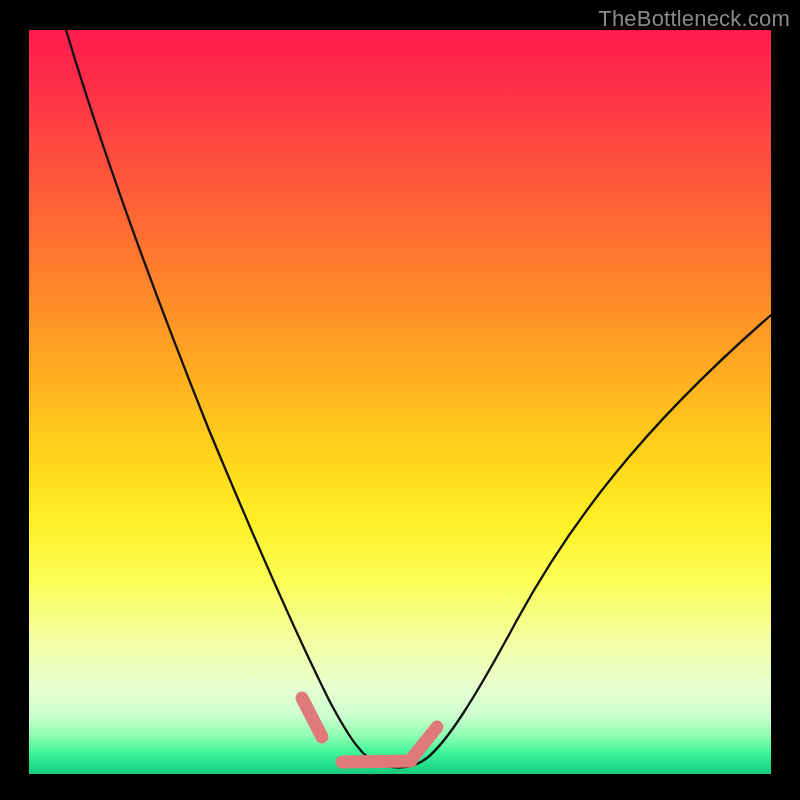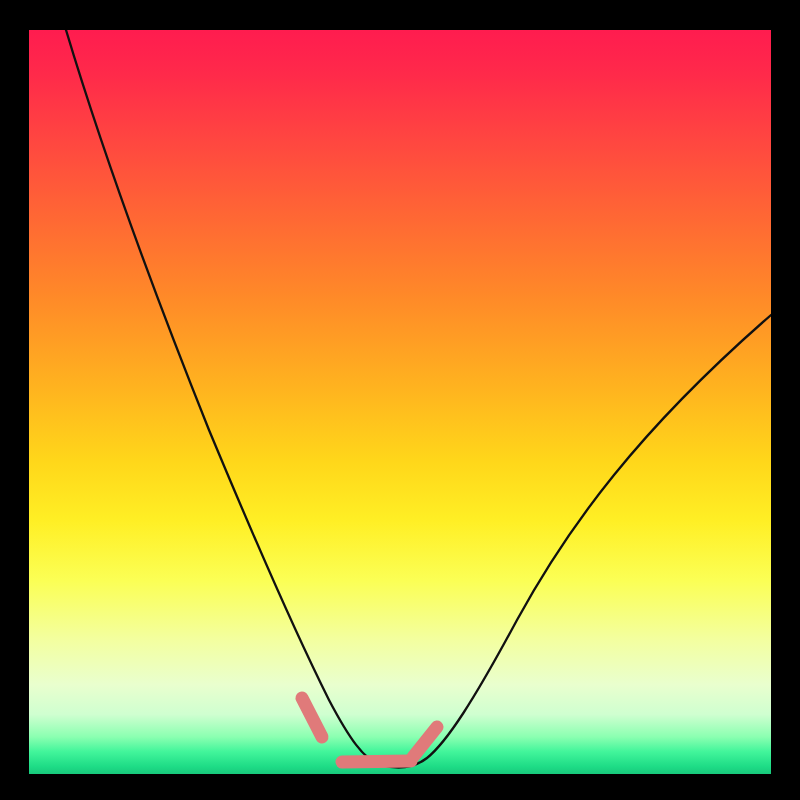--- a/index.html
+++ b/index.html
@@ -77,20 +77,21 @@
     stroke: #e07a7a;
     stroke-width: 13;
     stroke-linecap: round;
   }
 </style>
 </head>
 <body>
 
 <div class="frame">
 
+  <div class="watermark">TheBottleneck.com</div>
 
   <div class="plot-wrap">
     <div class="gradient"></div>
 
     <svg class="plot" viewBox="0 0 742 744" preserveAspectRatio="none">
 
       <path class="curve" d="M 37 0
                C 70 110, 120 250, 180 400
                C 230 520, 270 610, 300 670
                C 320 708, 335 730, 352 735

